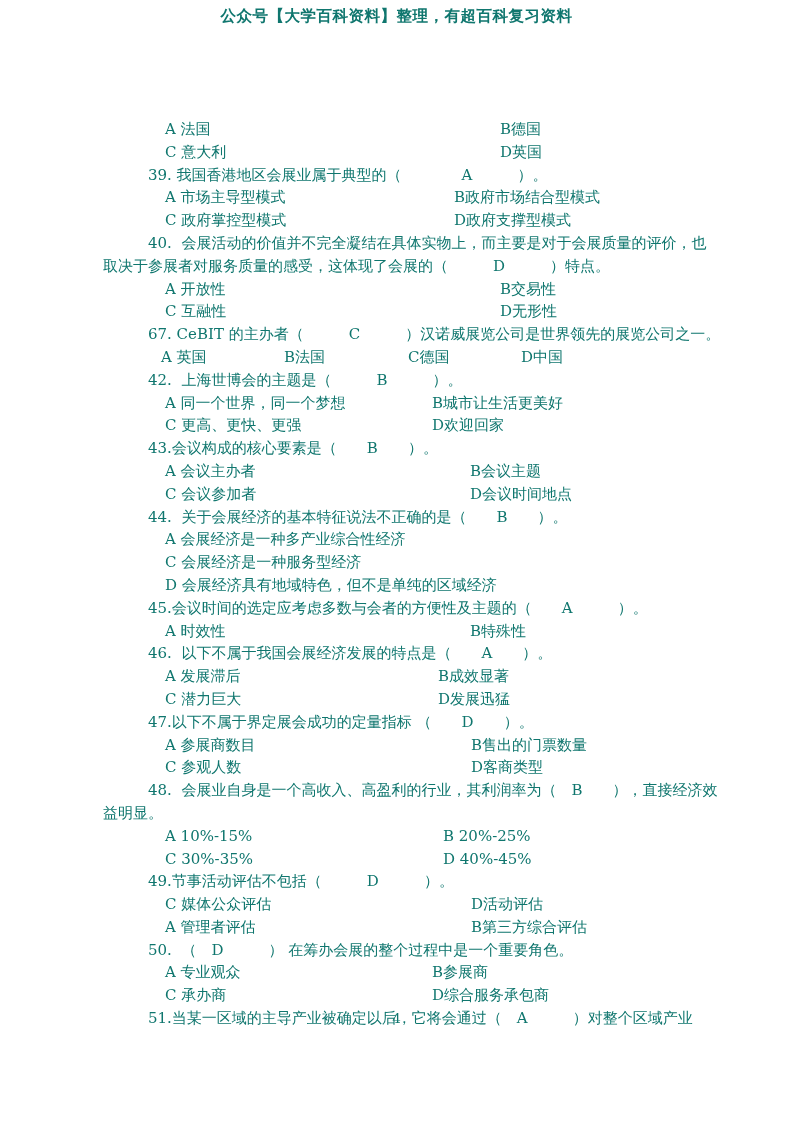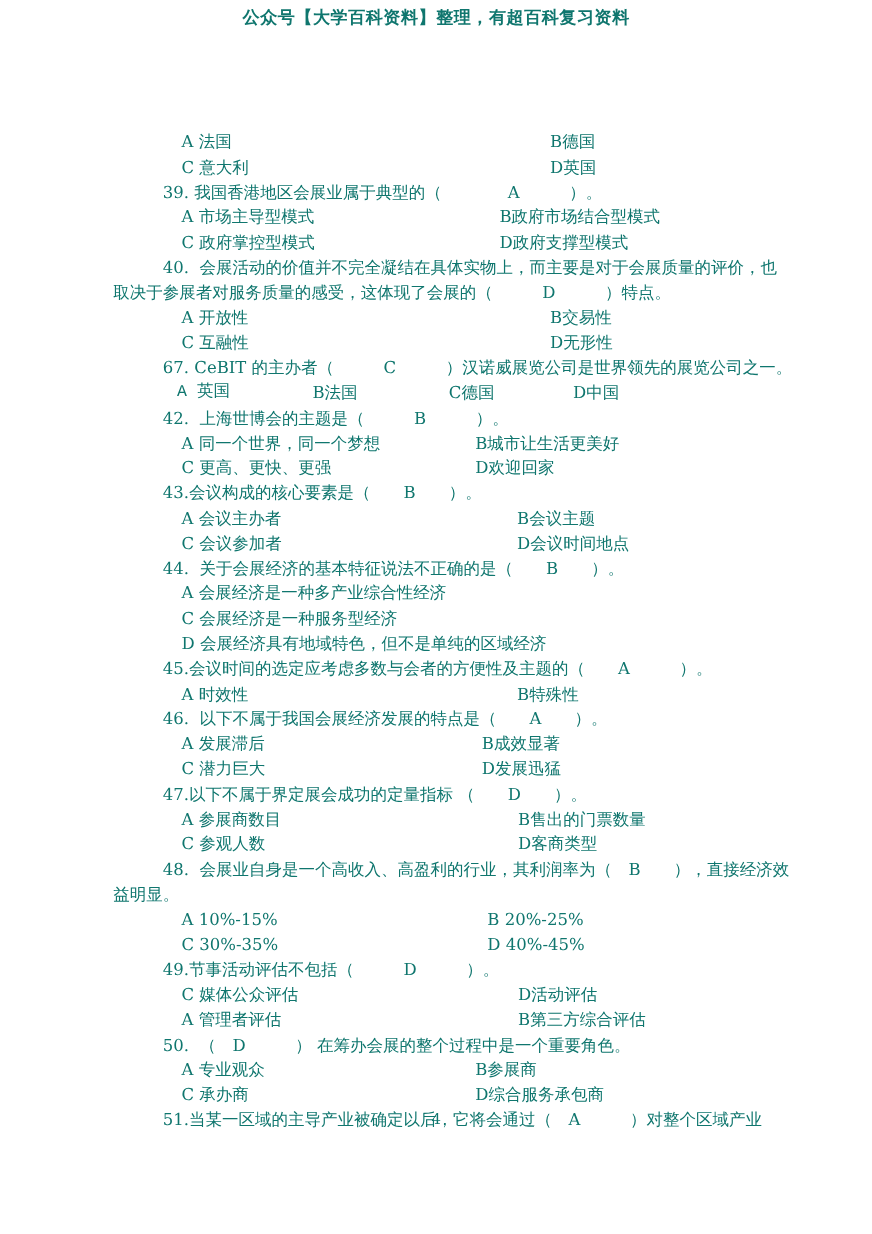--- a/index.html
+++ b/index.html
@@ -48,21 +48,21 @@
       <div class="row"><span class="opt" style="left: 62px;">A 法国</span><span class="opt" style="left: 397px;">B德国</span></div>
       <div class="row"><span class="opt" style="left: 62px;">C 意大利</span><span class="opt" style="left: 397px;">D英国</span></div>
       <div class="row stem-first">39. 我国香港地区会展业属于典型的（　　　　A　　　）。</div>
       <div class="row"><span class="opt" style="left: 62px;">A 市场主导型模式</span><span class="opt" style="left: 351px;">B政府市场结合型模式</span></div>
       <div class="row"><span class="opt" style="left: 62px;">C 政府掌控型模式</span><span class="opt" style="left: 351px;">D政府支撑型模式</span></div>
       <div class="row stem-first">40.  会展活动的价值并不完全凝结在具体实物上，而主要是对于会展质量的评价，也</div>
       <div class="row stem-cont">取决于参展者对服务质量的感受，这体现了会展的（　　　D　　　）特点。</div>
       <div class="row"><span class="opt" style="left: 62px;">A 开放性</span><span class="opt" style="left: 397px;">B交易性</span></div>
       <div class="row"><span class="opt" style="left: 62px;">C 互融性</span><span class="opt" style="left: 397px;">D无形性</span></div>
       <div class="row stem-first">67. CeBIT 的主办者（　　　C　　　）汉诺威展览公司是世界领先的展览公司之一。</div>
-      <div class="row"><span class="opt" style="left: 58px; font-family: Liberation Mono, monospace;">A 英国</span><span class="opt" style="left: 181px;">B法国</span><span class="opt" style="left: 305px;">C德国</span><span class="opt" style="left: 418px;">D中国</span></div>
+      <div class="row"><span class="opt" style="left: 58px;">A 英国</span><span class="opt" style="left: 181px;">B法国</span><span class="opt" style="left: 305px;">C德国</span><span class="opt" style="left: 418px;">D中国</span></div>
       <div class="row stem-first">42.  上海世博会的主题是（　　　B　　　）。</div>
       <div class="row"><span class="opt" style="left: 62px;">A 同一个世界，同一个梦想</span><span class="opt" style="left: 329px;">B城市让生活更美好</span></div>
       <div class="row"><span class="opt" style="left: 62px;">C 更高、更快、更强</span><span class="opt" style="left: 329px;">D欢迎回家</span></div>
       <div class="row stem-first">43.会议构成的核心要素是（　　B　　）。</div>
       <div class="row"><span class="opt" style="left: 62px;">A 会议主办者</span><span class="opt" style="left: 367px;">B会议主题</span></div>
       <div class="row"><span class="opt" style="left: 62px;">C 会议参加者</span><span class="opt" style="left: 367px;">D会议时间地点</span></div>
       <div class="row stem-first">44.  关于会展经济的基本特征说法不正确的是（　　B　　）。</div>
       <div class="row"><span class="opt" style="left: 62px;">A 会展经济是一种多产业综合性经济</span></div>
       <div class="row"><span class="opt" style="left: 62px;">C 会展经济是一种服务型经济</span></div>
       <div class="row"><span class="opt" style="left: 62px;">D 会展经济具有地域特色，但不是单纯的区域经济</span></div>

